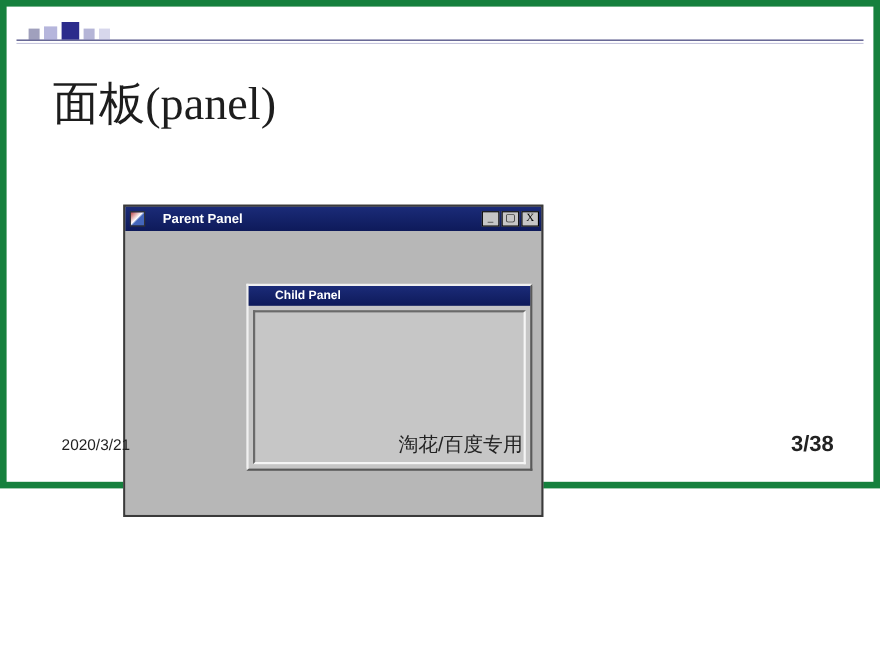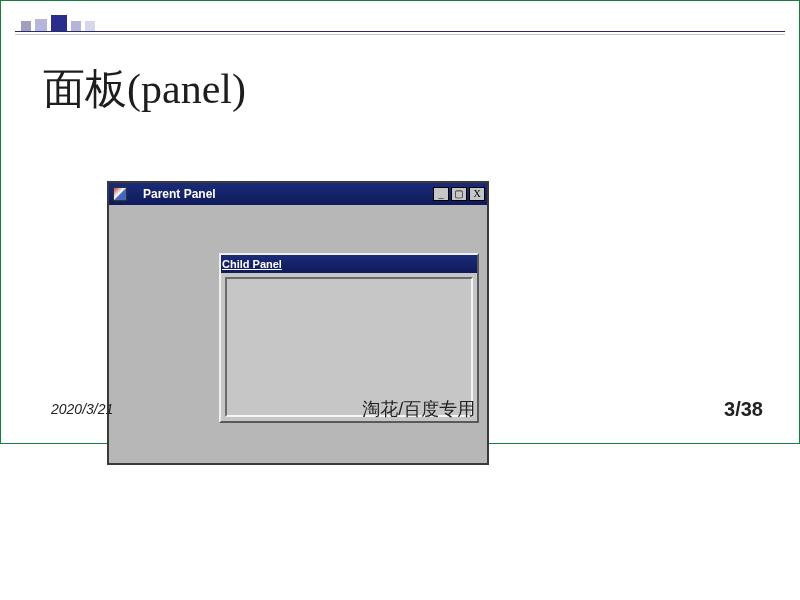--- a/index.html
+++ b/index.html
@@ -1,18 +1,18 @@
 <!DOCTYPE html>
 <html><head>
 <meta charset="utf-8">
 <style>
   * { box-sizing: border-box; margin: 0; padding: 0; }
   html, body { width: 800px; height: 600px; font-family: "Microsoft YaHei", Arial, sans-serif; background: #fff; }
   
-  .slide { position: relative; width: 800px; height: 444px; border: 1px solid #15803d; }
+  .slide { position: relative; width: 800px; height: 444px; border: 6px solid #15803d; }
 
   
   .topbar { display: flex; align-items: flex-end; height: 30px; padding-left: 20px; }
   .sq { width: 10px; height: 10px; margin-right: 4px; }
   .sq1 { background: #2c2c6c; opacity: .45; }
   .sq2 { background: #7a7ac0; opacity: .55; width: 12px; height: 12px; }
   .sq3 { background: #2c2c8c; width: 16px; height: 16px; }
   .sq4 { background: #6b6bb0; opacity: .5; }
   .sq5 { background: #9a9ad0; opacity: .4; }
   .ruleline { border-top: 1.5px solid #2a2a6a; margin: 0 0 0 0; width: 770px; margin-left: auto; margin-right: auto; }
@@ -23,26 +23,26 @@
   
   .demo { position: absolute; left: 106px; top: 180px; width: 382px; height: 284px; background: #b7b7b7; border: 2px solid #3a3a3a; }
   .win-titlebar { height: 22px; background: linear-gradient(#1b2b78,#0e1a5a); display: flex; align-items: center; padding: 0 2px 0 4px; color: #fff; font: bold 12px Tahoma, sans-serif; }
   .win-icon { width: 14px; height: 14px; margin-right: 4px; background: linear-gradient(135deg,#b44,#fff 45%,#46b 55%); border: 1px solid #333; }
   .win-title { flex: 1; padding-left: 12px; }
   .win-btns { display: flex; gap: 2px; }
   .win-btn { width: 16px; height: 14px; background: #c6c6c6; border: 1px solid #000; font: 10px/12px Tahoma; text-align: center; cursor: default; color:#000; }
   .win-body { position: relative; width: 100%; height: calc(100% - 22px); background: #b7b7b7; }
 
   .child { position: absolute; left: 110px; top: 48px; width: 260px; height: 170px; background: #c6c6c6; border-top: 2px solid #f0f0f0; border-left: 2px solid #f0f0f0; border-right: 2px solid #5a5a5a; border-bottom: 2px solid #5a5a5a; }
-  .child-titlebar { height: 18px; background: linear-gradient(#1b2b78,#0e1a5a); color: #fff; font: bold 11px Tahoma,sans-serif; padding-left: 1px; display: flex; align-items: center; text-decoration: underline; }
+  .child-titlebar { height: 18px; background: linear-gradient(#1b2b78,#0e1a5a); color: #fff; font: bold 11px Tahoma,sans-serif; padding-left: 24px; display: flex; align-items: center; }
   .child-body { position: absolute; left: 4px; top: 22px; right: 4px; bottom: 4px; background: #c6c6c6; border-top: 2px solid #6a6a6a; border-left: 2px solid #6a6a6a; border-right: 2px solid #f5f5f5; border-bottom: 2px solid #f5f5f5; }
 
   
   .footer { position: absolute; bottom: 22px; left: 0; right: 0; display: flex; align-items: center; padding: 0 36px 0 50px; font-size: 14px; color: #222; }
-  .footer .date { flex: 0 0 auto; font-style: italic; }
+  .footer .date { flex: 0 0 auto; }
   .footer .watermark { flex: 1; text-align: center; font-size: 18px; }
   .footer .pager { flex: 0 0 auto; font-weight: 700; font-size: 20px; text-align: right; }
 </style>
 </head>
 <body>
 
 <div class="slide">
 
   <div class="topbar">
     <div class="sq sq1"></div>

